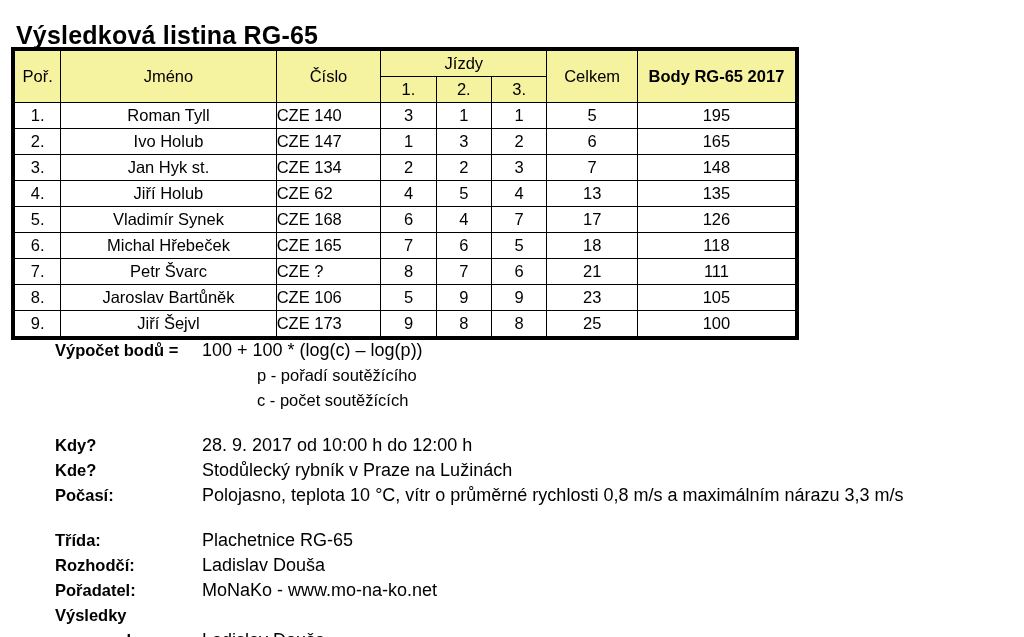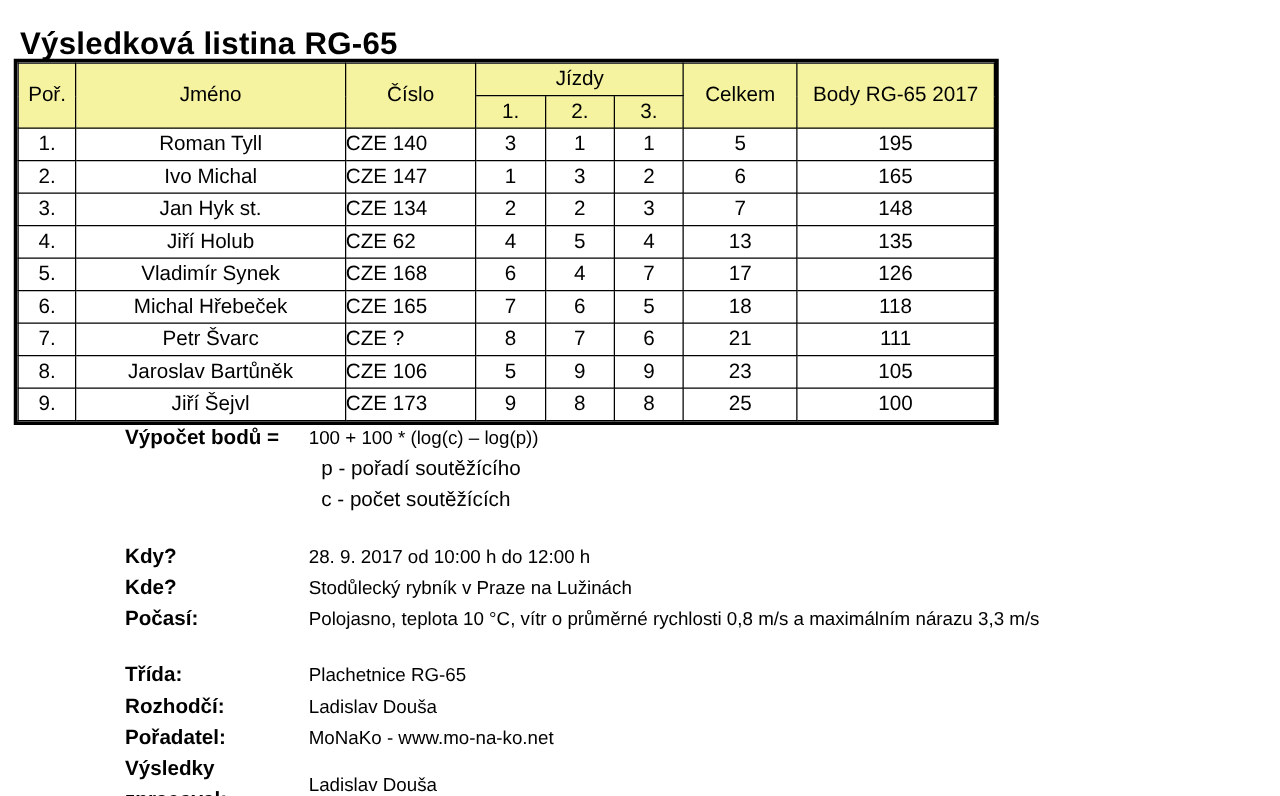--- a/index.html
+++ b/index.html
@@ -54,21 +54,21 @@
     background: #ffffff;
   }
 
   th.hdr {
     background: #f5f2a0;
     text-align: center;
     font-weight: normal;
     font-size: 16.5px;
   }
   th.hdr.bold-col {
-    font-weight: normal;
+    font-weight: bold;
   }
 
   
   col.c-por   { width: 46px; }
   col.c-jmeno { width: 214px; }
   col.c-cislo { width: 104px; }
   col.c-j1    { width: 55px; }
   col.c-j2    { width: 55px; }
   col.c-j3    { width: 55px; }
   col.c-celk  { width: 90px; }
@@ -106,33 +106,32 @@
 
   
   .notes {
     position: absolute;
     left: 0;
     top: 338px;
     width: 1024px;
   }
   .note-row {
     display: flex;
-    align-items: center;
+    align-items: flex-end;
     line-height: 25px;
-    padding-left: 45px;
   }
   .note-label {
     width: 202px;
     padding-left: 55px;
     box-sizing: border-box;
     font-size: 16.5px;
     font-weight: bold;
   }
   .note-value {
-    font-size: 15px;
+    font-size: 18px;
     font-weight: normal;
   }
   .note-sub {
     padding-left: 257px;
     font-size: 16.5px;
     line-height: 25px;
   }
   .gap-md { height: 20px; }
 </style>
 </head>
@@ -174,21 +173,21 @@
           <td class="jmeno">Roman Tyll</td>
           <td class="cislo">CZE 140</td>
           <td class="jzd">3</td>
           <td class="jzd">1</td>
           <td class="jzd">1</td>
           <td class="celkem">5</td>
           <td class="body">195</td>
         </tr>
         <tr>
           <td class="por">2.</td>
-          <td class="jmeno">Ivo Michal</td>
+          <td class="jmeno">Ivo Holub</td>
           <td class="cislo">CZE 147</td>
           <td class="jzd">1</td>
           <td class="jzd">3</td>
           <td class="jzd">2</td>
           <td class="celkem">6</td>
           <td class="body">165</td>
         </tr>
         <tr>
           <td class="por">3.</td>
           <td class="jmeno">Jan Hyk st.</td>

